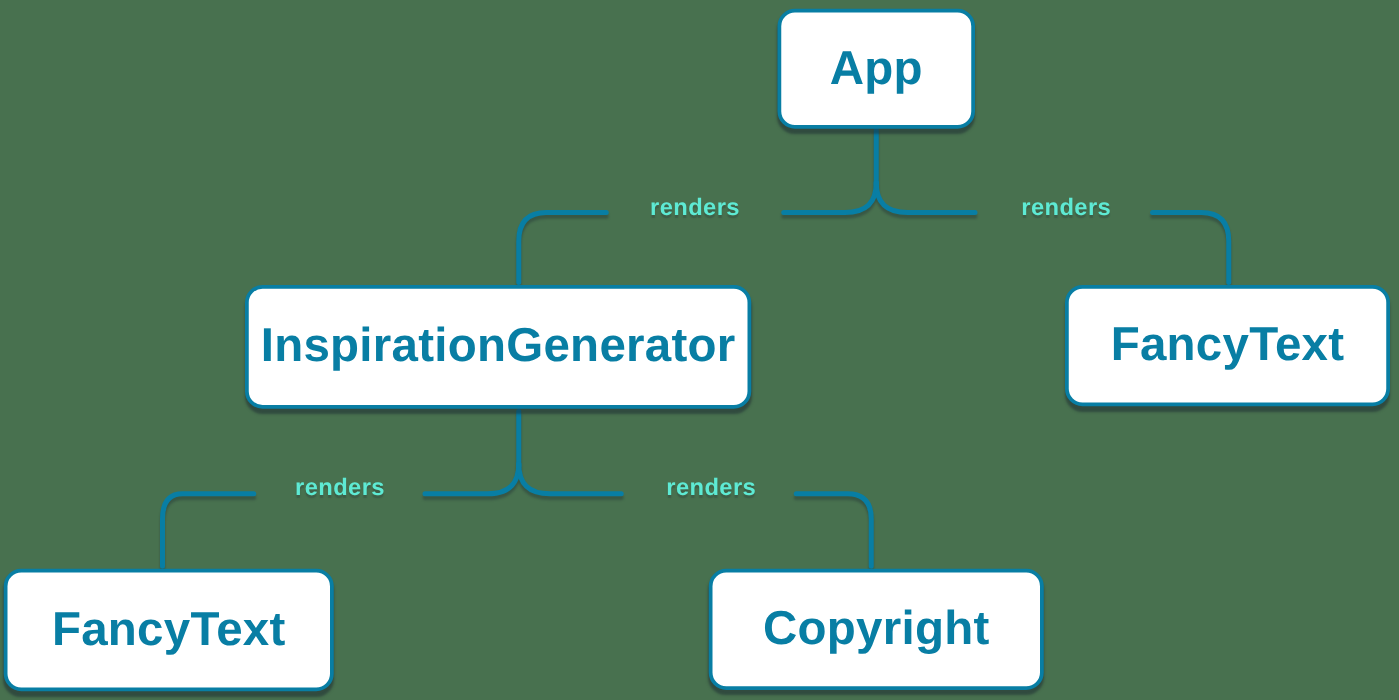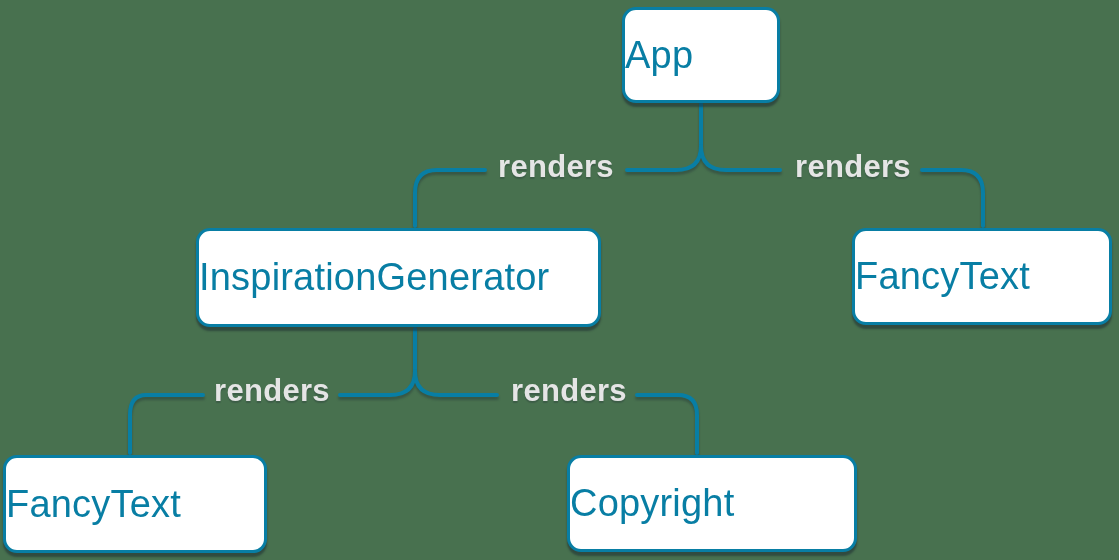--- a/index.html
+++ b/index.html
@@ -20,43 +20,43 @@
     left: 0;
     top: 0;
     width: 1119px;
     height: 560px;
     filter: drop-shadow(0 3px 1px rgba(26, 37, 48, 0.35));
   }
   .node {
     position: absolute;
     display: flex;
     align-items: center;
-    justify-content: flex-start;
+    justify-content: center;
     background: #FFFFFF;
     border: 3px solid #087EA4;
     border-radius: 14px;
     box-shadow: 0 4px 2px rgba(26, 37, 48, 0.5);
     color: #087EA4;
     font-size: 38px;
-    font-weight: 400;
+    font-weight: 700;
     letter-spacing: 0.2px;
     box-sizing: border-box;
     white-space: nowrap;
   }
   .node-app                { left: 622px; top: 7px;   width: 158px; height: 96px; }
   .node-inspiration        { left: 196px; top: 228px; width: 405px; height: 99px; }
   .node-fancytext-top      { left: 852px; top: 228px; width: 260px; height: 97px; }
   .node-fancytext-bottom   { left: 3px;   top: 455px; width: 264px; height: 98px; }
-  .node-copyright          { left: 567px; top: 455px; width: 290px; height: 97px; }
+  .node-copyright          { left: 567px; top: 455px; width: 268px; height: 97px; }
 
   .edge-label {
     position: absolute;
     transform: translate(-50%, -50%);
-    color: #e5e5e5;
-    font-size: 31px;
+    color: #5eead4;
+    font-size: 19px;
     font-weight: 600;
     letter-spacing: 0.3px;
     white-space: nowrap;
     text-shadow: 0 2px 1px rgba(26, 37, 48, 0.25);
   }
   .edge-label-1 { left: 556px; top: 167px; }
   .edge-label-2 { left: 853px; top: 167px; }
   .edge-label-3 { left: 272px; top: 391px; }
   .edge-label-4 { left: 569px; top: 391px; }
 </style>

